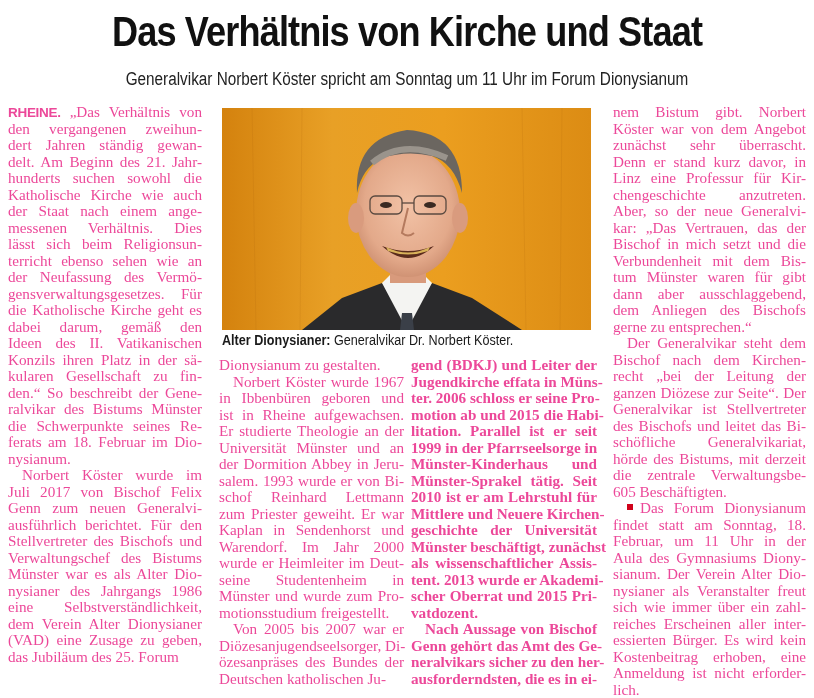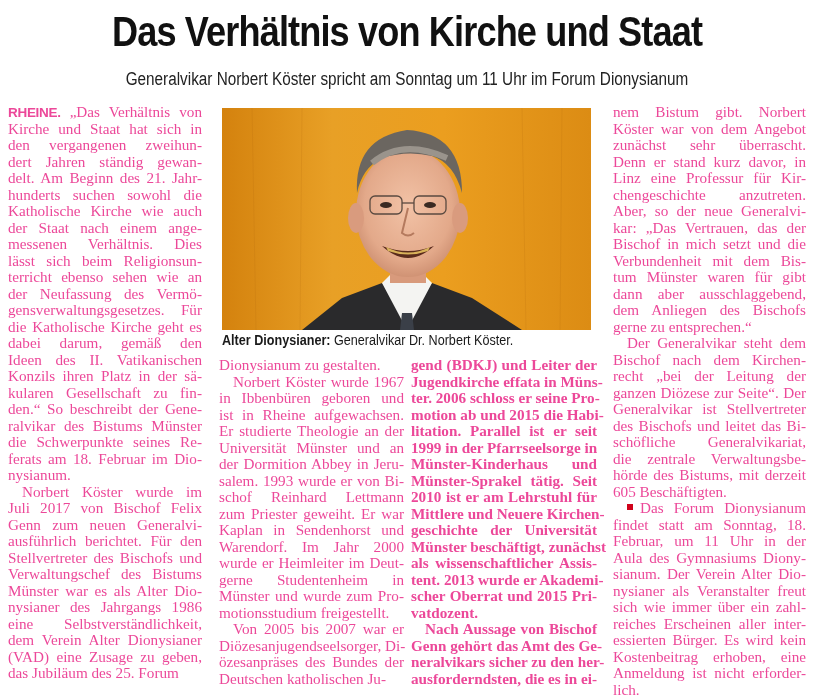--- a/index.html
+++ b/index.html
@@ -38,21 +38,20 @@
   .bullet { display: inline-block; width: 6px; height: 6px; background: #d0021b; margin-right: 7px; vertical-align: 3px; }
 </style>
 </head>
 <body>
 
 <h1 class="headline">Das Verhältnis von Kirche und Staat</h1>
 <p class="subhead">Generalvikar Norbert Köster spricht am Sonntag um 11 Uhr im Forum Dionysianum</p>
 
 <div class="col" id="col1" style="left:8px; top:104px; width:194px;">
     <span class="ln" style="text-align-last: justify;"><span class="dateline">RHEINE.</span> „Das Verhältnis von</span>
-    <span class="ln">Kirche und Staat hat sich in</span>
     <span class="ln">den vergangenen zweihun-</span>
     <span class="ln">dert Jahren ständig gewan-</span>
     <span class="ln">delt. Am Beginn des 21. Jahr-</span>
     <span class="ln">hunderts suchen sowohl die</span>
     <span class="ln">Katholische Kirche wie auch</span>
     <span class="ln">der Staat nach einem ange-</span>
     <span class="ln">messenen Verhältnis. Dies</span>
     <span class="ln">lässt sich beim Religionsun-</span>
     <span class="ln">terricht ebenso sehen wie an</span>
     <span class="ln">der Neufassung des Vermö-</span>
@@ -145,21 +144,21 @@
     <span class="ln">ist in Rheine aufgewachsen.</span>
     <span class="ln">Er studierte Theologie an der</span>
     <span class="ln">Universität Münster und an</span>
     <span class="ln">der Dormition Abbey in Jeru-</span>
     <span class="ln">salem. 1993 wurde er von Bi-</span>
     <span class="ln">schof Reinhard Lettmann</span>
     <span class="ln">zum Priester geweiht. Er war</span>
     <span class="ln">Kaplan in Sendenhorst und</span>
     <span class="ln">Warendorf. Im Jahr 2000</span>
     <span class="ln">wurde er Heimleiter im Deut-</span>
-    <span class="ln">gerne Studentenheim in</span>
+    <span class="ln">seine Studentenheim in</span>
     <span class="ln">Münster und wurde zum Pro-</span>
     <span class="ln last">motionsstudium freigestellt.</span>
     <span class="ln indent">Von 2005 bis 2007 war er</span>
     <span class="ln">Diözesanjugendseelsorger, Di-</span>
     <span class="ln">özesanpräses des Bundes der</span>
     <span class="ln last">Deutschen katholischen Ju-</span>
   </div>
 
 <div class="col" id="col3" style="left:411px; top:357px; width:186px;font-weight:bold;">
     <span class="ln">gend (BDKJ) und Leiter der</span>
@@ -199,22 +198,22 @@
     <span class="ln">dann aber ausschlaggebend,</span>
     <span class="ln">dem Anliegen des Bischofs</span>
     <span class="ln last">gerne zu entsprechen.“</span>
     <span class="ln indent">Der Generalvikar steht dem</span>
     <span class="ln">Bischof nach dem Kirchen-</span>
     <span class="ln">recht „bei der Leitung der</span>
     <span class="ln">ganzen Diözese zur Seite“. Der</span>
     <span class="ln">Generalvikar ist Stellvertreter</span>
     <span class="ln">des Bischofs und leitet das Bi-</span>
     <span class="ln">schöfliche Generalvikariat,</span>
+    <span class="ln">hörde des Bistums, mit derzeit</span>
     <span class="ln">die zentrale Verwaltungsbe-</span>
-    <span class="ln">hörde des Bistums, mit derzeit</span>
     <span class="ln last">605 Beschäftigten.</span>
     <span class="ln indent"><span class="bullet" style="background: rgb(208, 2, 27);"></span>Das Forum Dionysianum</span>
     <span class="ln">findet statt am Sonntag, 18.</span>
     <span class="ln">Februar, um 11 Uhr in der</span>
     <span class="ln">Aula des Gymnasiums Diony-</span>
     <span class="ln">sianum. Der Verein Alter Dio-</span>
     <span class="ln">nysianer als Veranstalter freut</span>
     <span class="ln">sich wie immer über ein zahl-</span>
     <span class="ln">reiches Erscheinen aller inter-</span>
     <span class="ln">essierten Bürger. Es wird kein</span>

